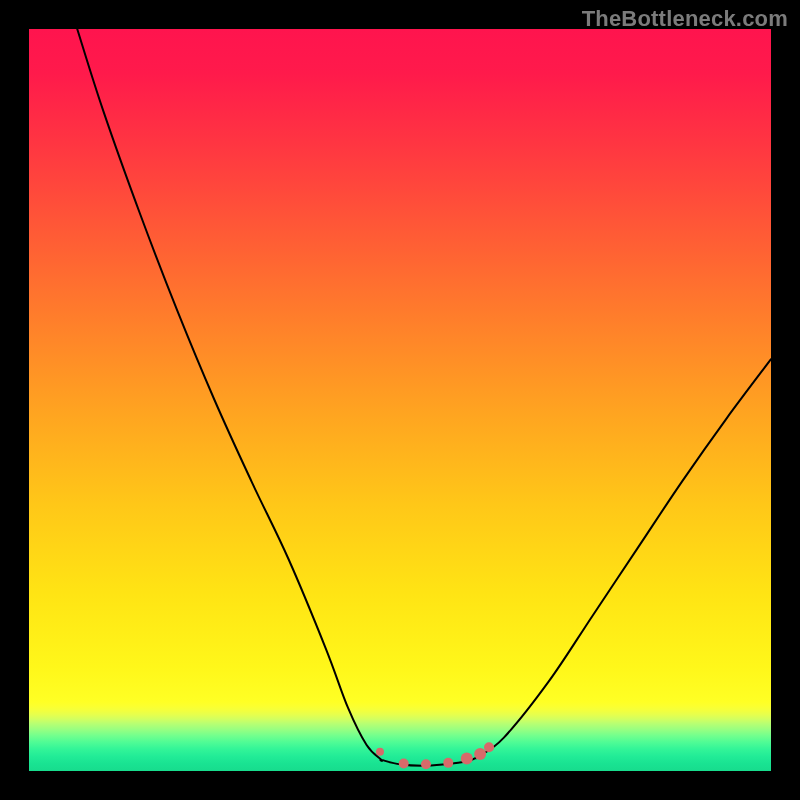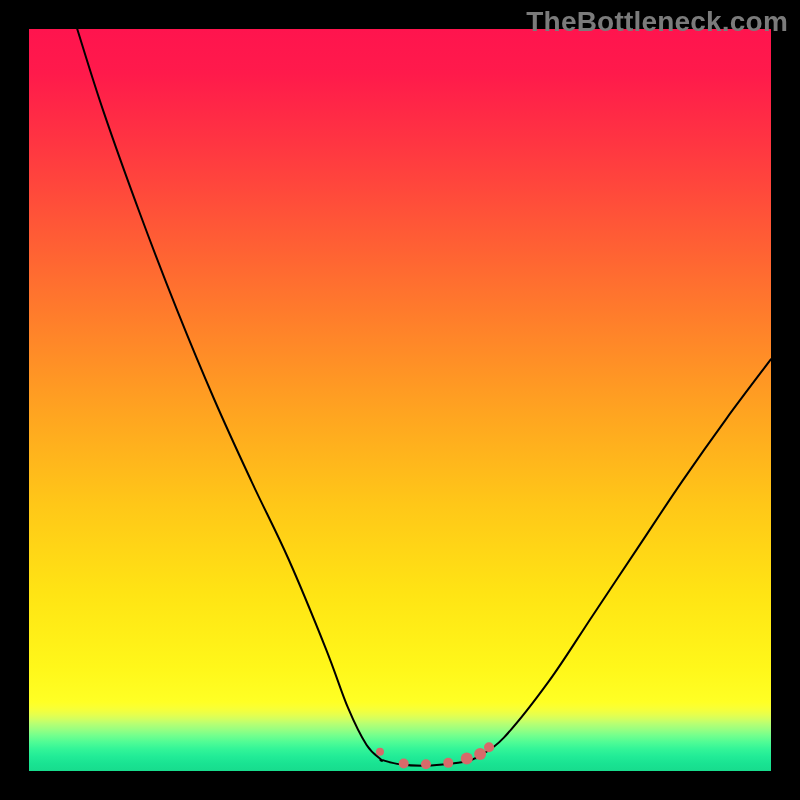--- a/index.html
+++ b/index.html
@@ -31,21 +31,21 @@
     width: 742px;
     height: 742px;
     z-index: 3;
     overflow: visible;
   }
   .watermark {
     position: absolute;
     top: 6px;
     right: 12px;
     color: #7b7b7b;
-    font-size: 28px;
+    font-size: 22px;
     font-weight: 600;
     letter-spacing: 0.2px;
     z-index: 4;
     user-select: none;
   }
 </style>
 </head>
 <body>
 
 <div class="stage">

